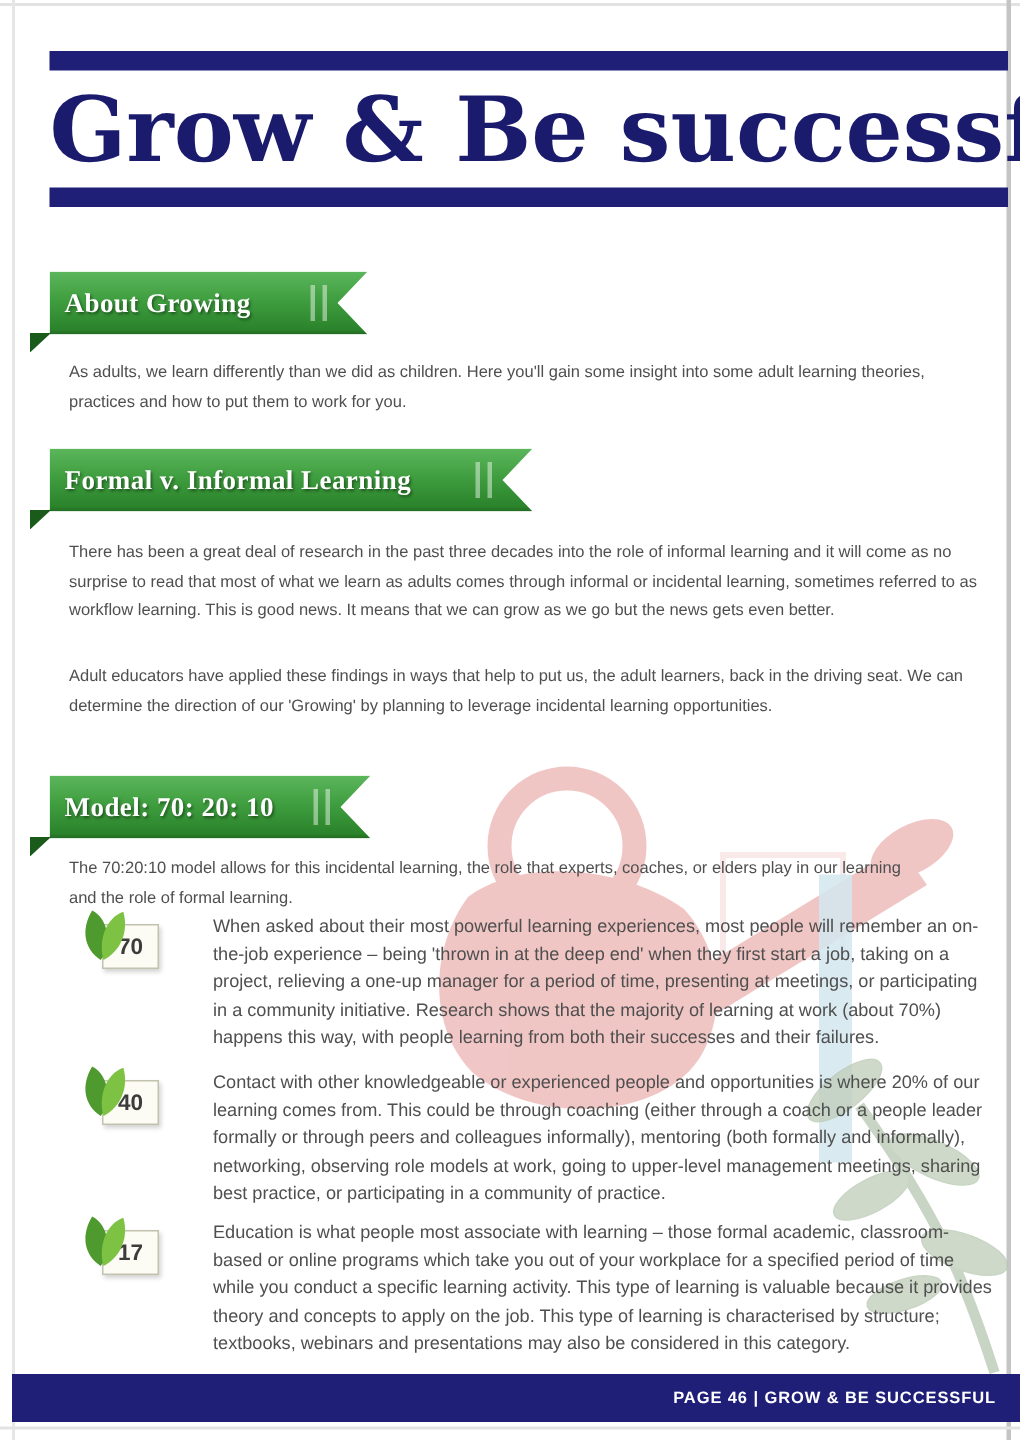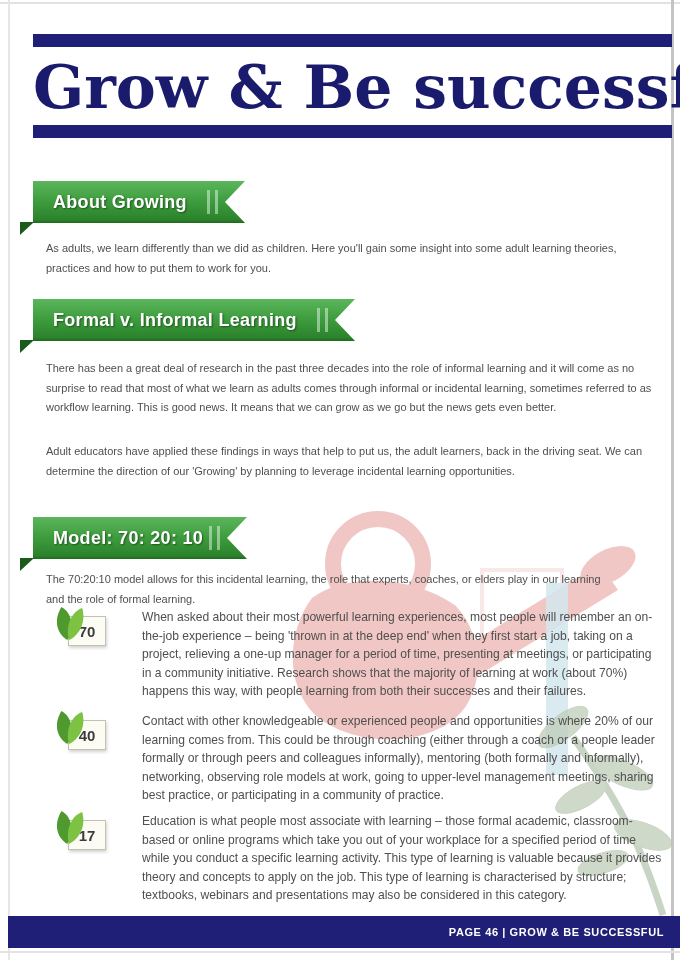--- a/index.html
+++ b/index.html
@@ -24,22 +24,22 @@
     line-height:74px; text-align:center; color:var(--title-navy,#1b1b6e);
     letter-spacing:0px; white-space:nowrap;
   }
 
   
   .ribbon { position:absolute; left:33px; height:42px; }
   .ribbon .band {
     position:absolute; left:0; top:0; right:0; height:42px;
     background:linear-gradient(180deg,#5cb65c 0%, var(--ribbon-green,#3f9e3f) 45%, #2b832b 92%, #226a22 100%);
     clip-path:polygon(0 0, 100% 0, calc(100% - 20px) 50%, 100% 100%, 0 100%);
-    color:#ffffff; font-family:Liberation Sans, sans-serif; font-weight:bold;
-    font-size:18px; line-height:42px; padding-left:20px; box-sizing:border-box;
+    color:#ffffff; font-family:Liberation Serif, serif; font-weight:bold;
+    font-size:18px; line-height:42px; padding-left:10px; box-sizing:border-box;
     text-shadow:1px 1px 2px rgba(0,0,0,0.45); letter-spacing:0.3px; white-space:nowrap;
   }
   .ribbon .tick { position:absolute; top:9px; width:3px; height:24px; background:rgba(255,255,255,0.45); }
   .ribbon .t1 { right:27px; } .ribbon .t2 { right:35px; }
   .ribbon .fold {
     position:absolute; left:-13px; top:41px; width:14px; height:13px;
     background:var(--ribbon-green-dark,#1a5a1a);
     clip-path:polygon(0 0, 100% 0, 0 100%);
   }
   .r1 { top:181px; width:212px; }

